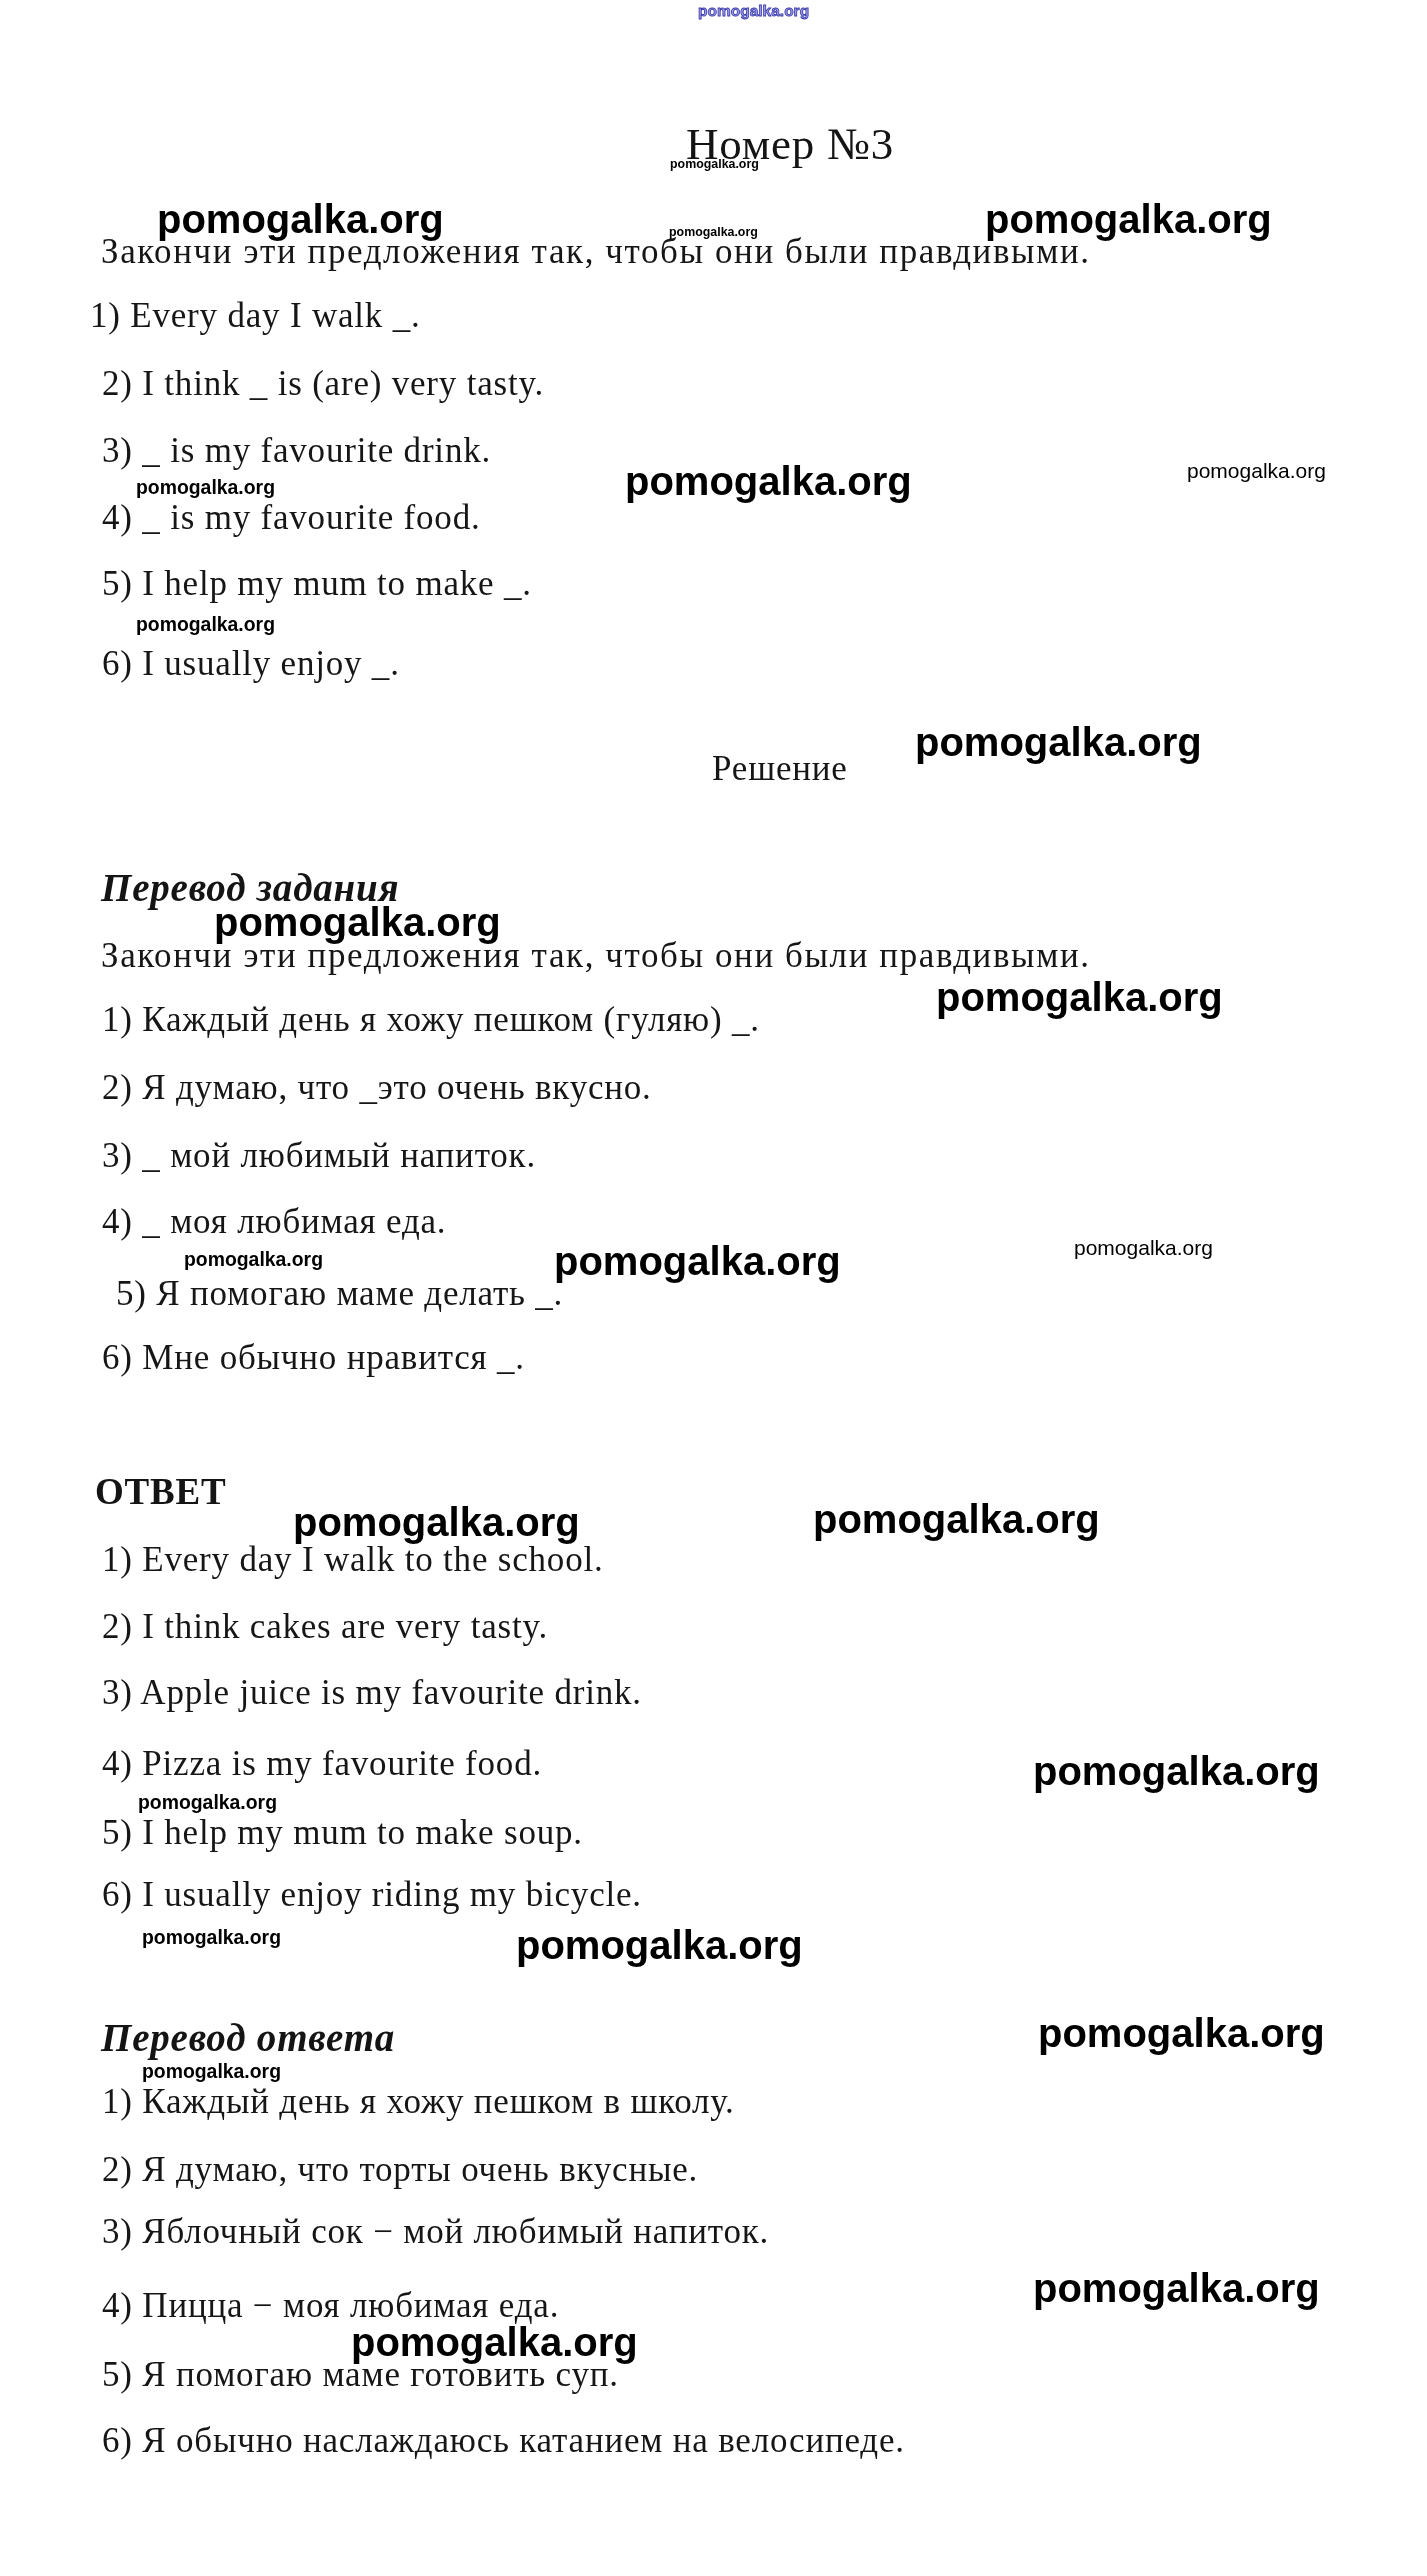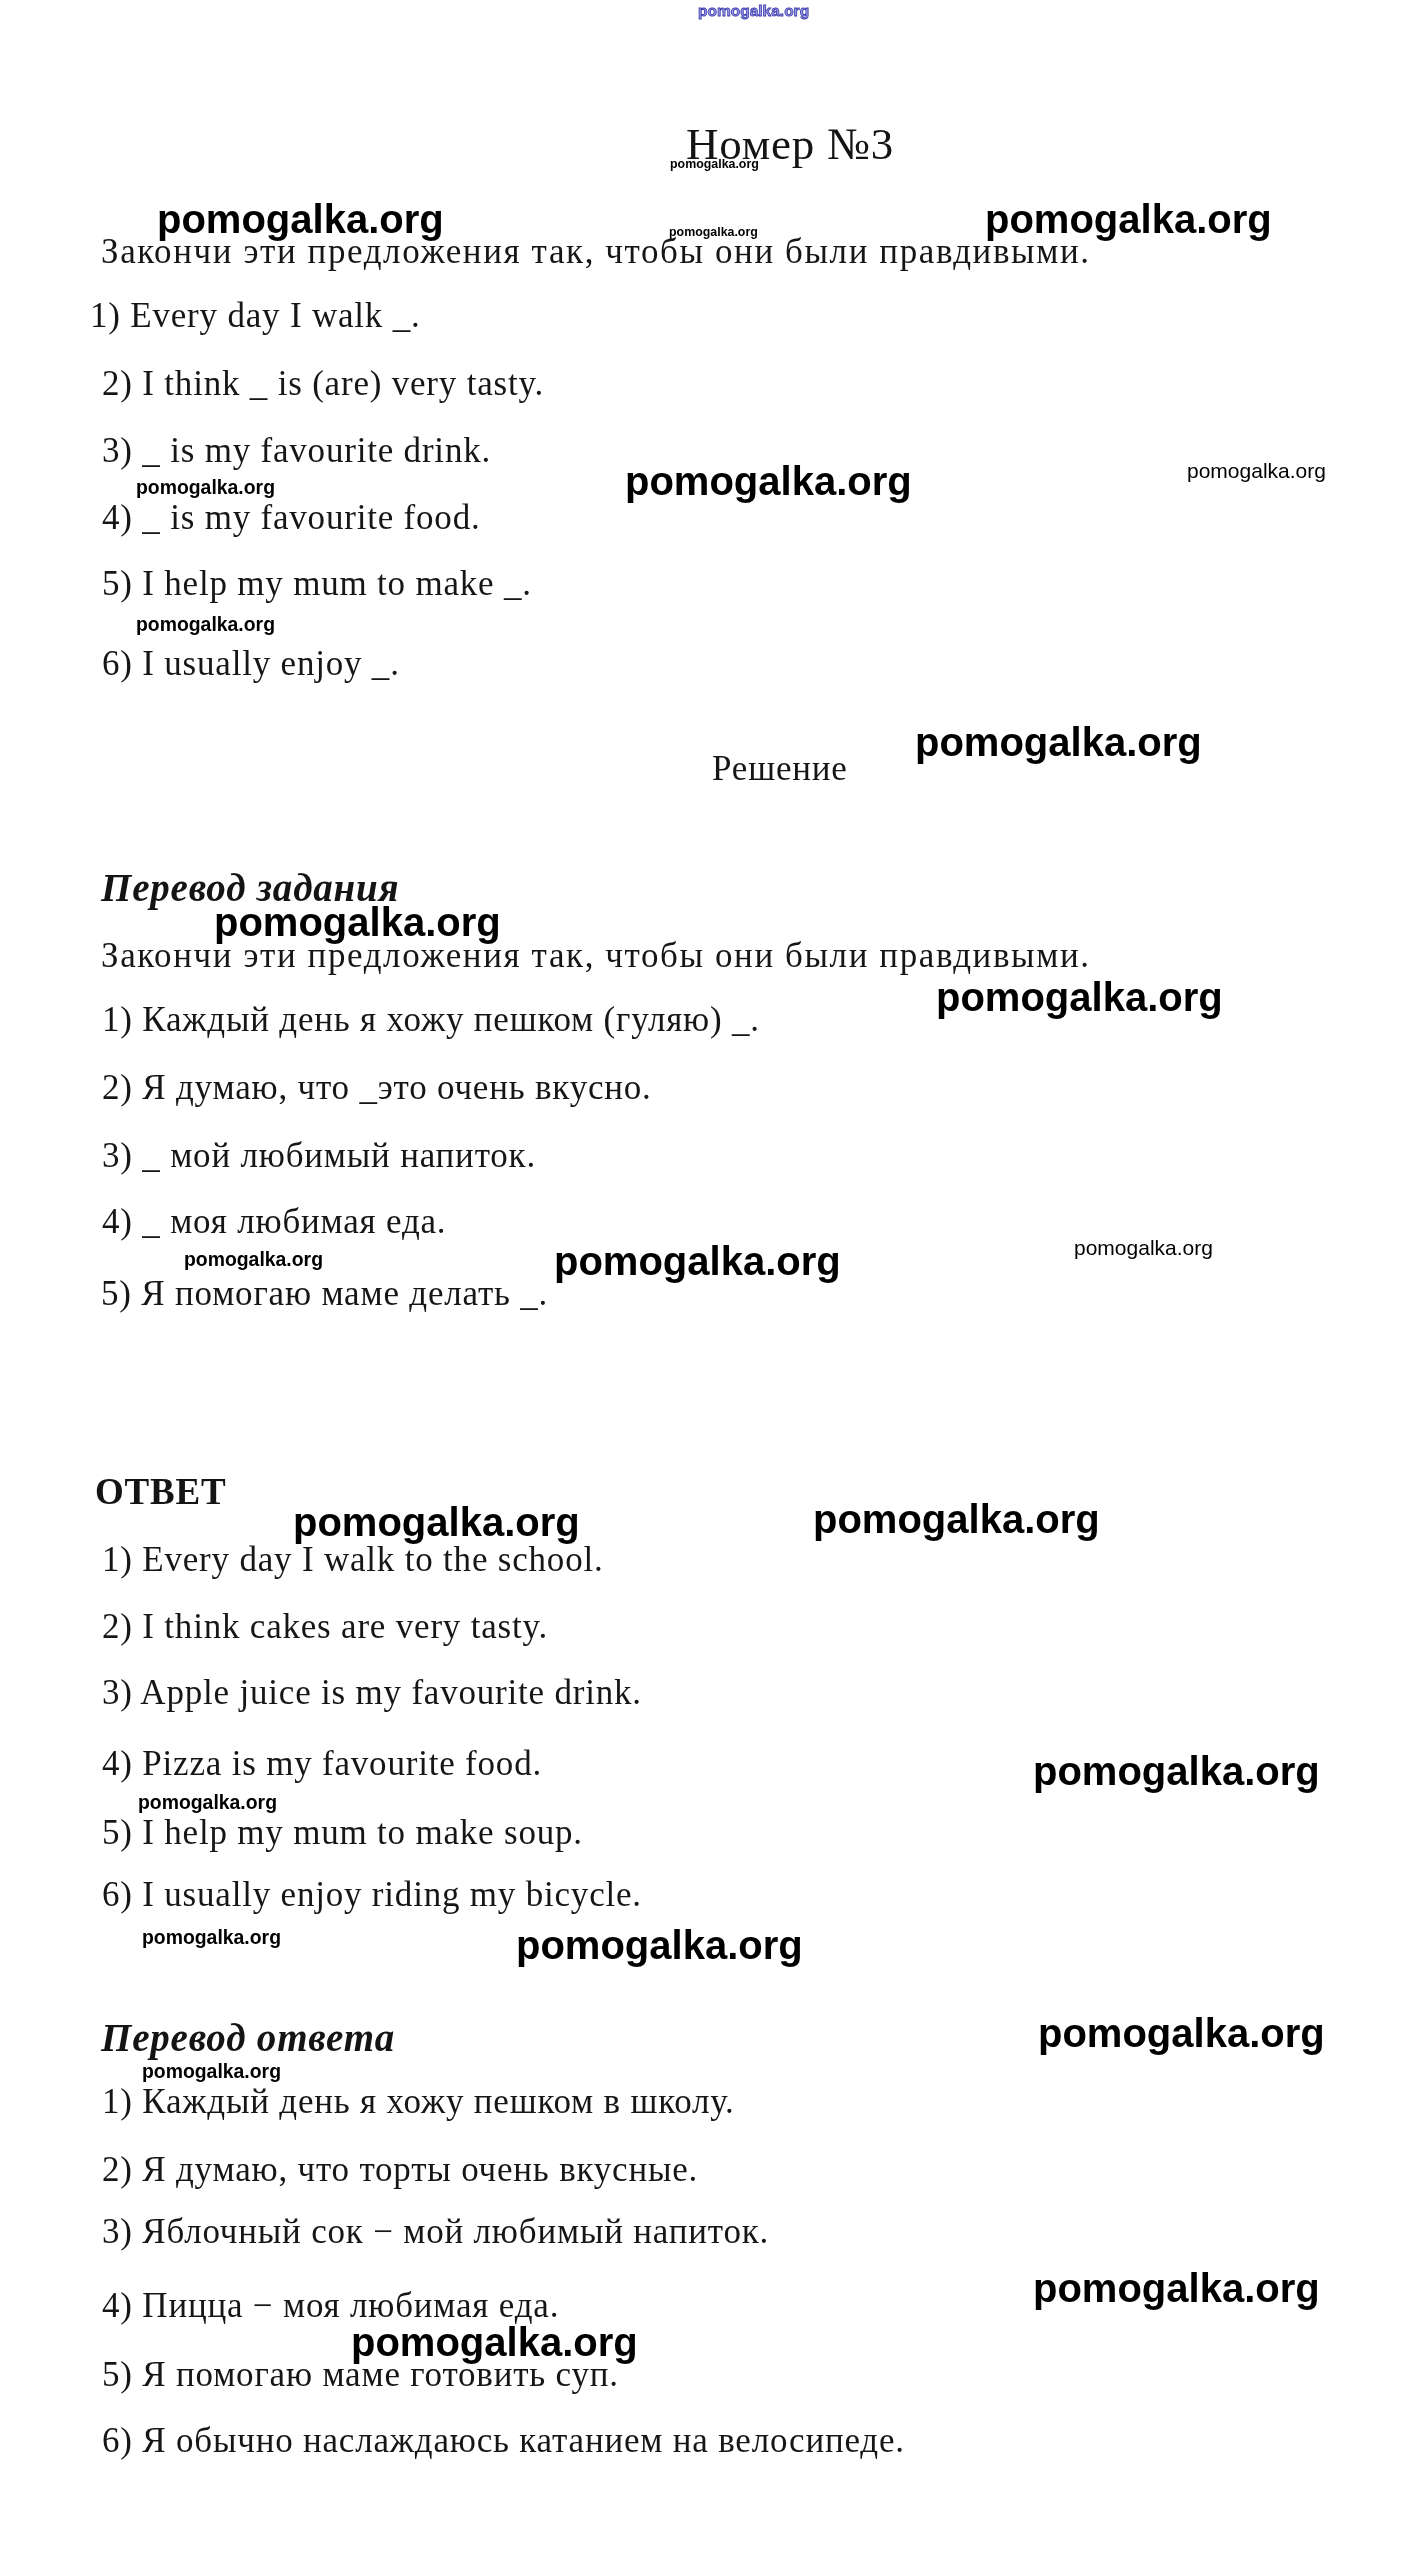--- a/index.html
+++ b/index.html
@@ -97,21 +97,22 @@
   <span class="wm wm-big" style="left:181px; top:900px;">pomogalka.org</span>
   <div class="line" style="left:101px; top:938px; letter-spacing:1.6px;">Закончи эти предложения так, чтобы они были правдивыми.</div>
   <span class="wm wm-big" style="left:903px; top:975px;">pomogalka.org</span>
   <div class="line" style="left:102px; top:1002px;">1) Каждый день я хожу пешком (гуляю) _.</div>
   <div class="line" style="left:102px; top:1070px;">2) Я думаю, что _это очень вкусно.</div>
   <div class="line" style="left:102px; top:1138px;">3) _ мой любимый напиток.</div>
   <div class="line" style="left:102px; top:1204px;">4) _ моя любимая еда.</div>
   <span class="wm wm-small" style="left:151px; top:1248px;">pomogalka.org</span>
   <span class="wm wm-big" style="left:521px; top:1239px;">pomogalka.org</span>
   <span class="wm wm-small-reg" style="left:1041px; top:1236px;">pomogalka.org</span>
-  <div class="line" style="left:101px; top:1276px;">5) Я помогаю маме делать _.</div>
+  <div class="line" style="left:116px; top:1276px;">5) Я помогаю маме делать _.</div>
+  <div class="line" style="left:102px; top:1340px;">6) Мне обычно нравится _.</div>
 
   <div class="section-heading-caps" style="left:95px; top:1470px;">ОТВЕТ</div>
   <span class="wm wm-big" style="left:260px; top:1500px;">pomogalka.org</span>
   <span class="wm wm-big" style="left:780px; top:1497px;">pomogalka.org</span>
   <div class="line" style="left:102px; top:1542px;">1) Every day I walk to the school.</div>
   <div class="line" style="left:102px; top:1609px;">2) I think cakes are very tasty.</div>
   <div class="line" style="left:102px; top:1675px;">3) Apple juice is my favourite drink.</div>
   <div class="line" style="left:102px; top:1746px;text-align:center;">4) Pizza is my favourite food.</div>
   <span class="wm wm-big" style="left:1000px; top:1749px;">pomogalka.org</span>
   <span class="wm wm-small" style="left:105px; top:1791px;">pomogalka.org</span>

